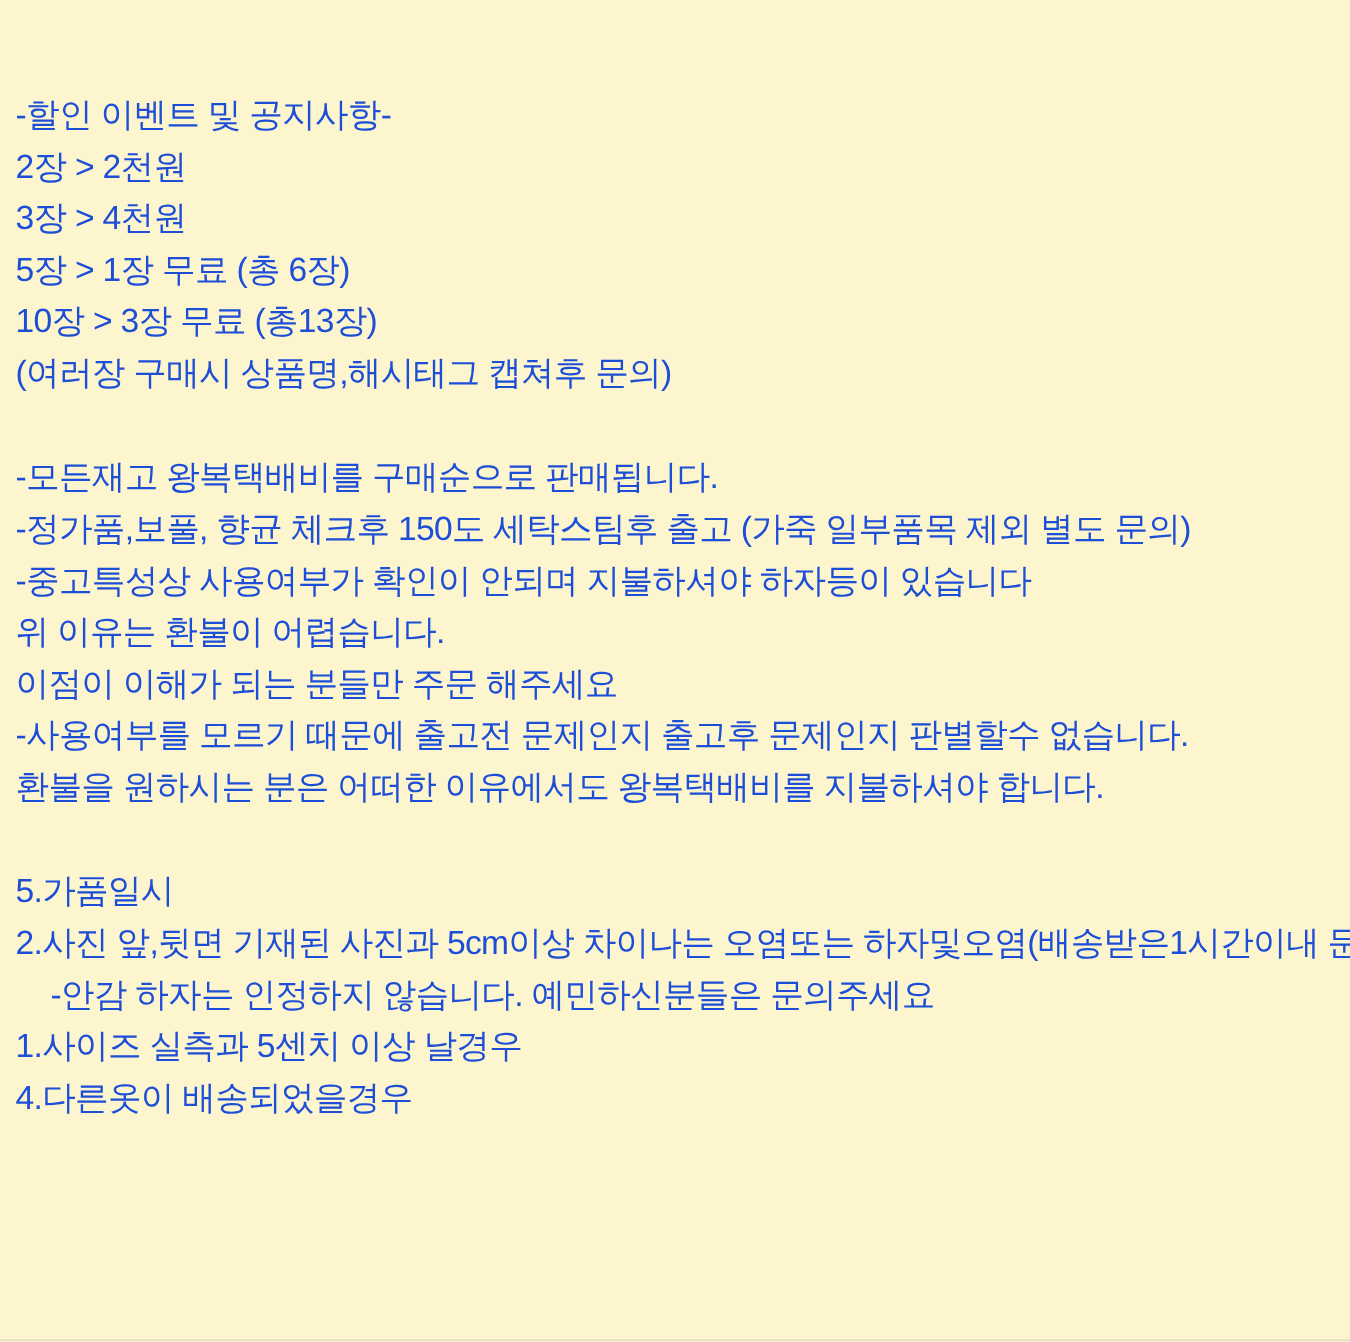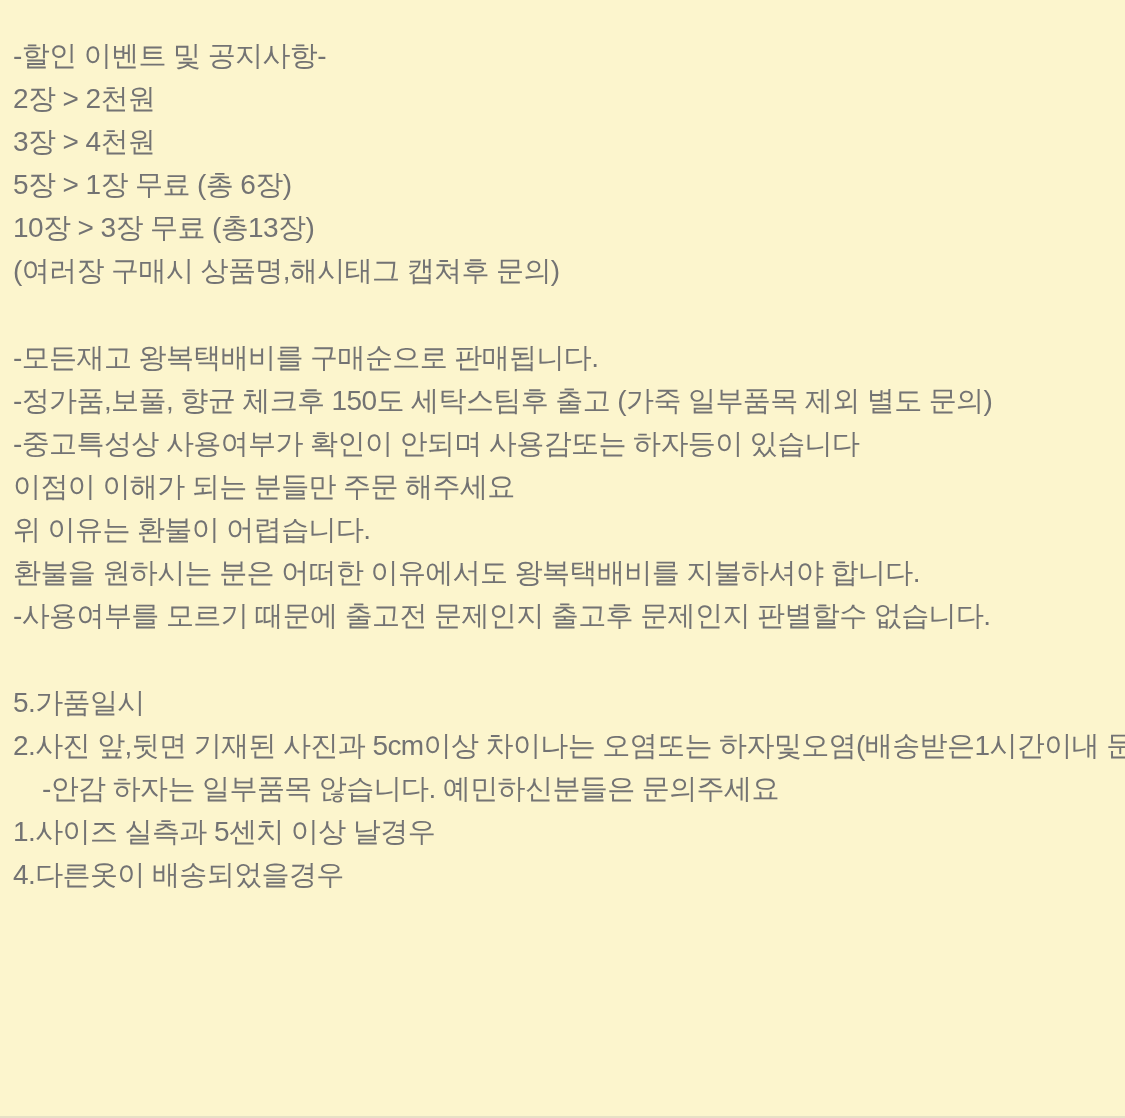--- a/index.html
+++ b/index.html
@@ -9,22 +9,22 @@
   body {
     width: 1125px;
     height: 1118px;
     background: #FCF5CD;
     overflow: hidden;
     position: relative;
     font-family: "Liberation Sans", "DejaVu Sans", sans-serif;
   }
   .notice {
     box-sizing: border-box;
-    padding: 34px 10px 0 13px;
-    color: #737373;
+    padding: 74px 10px 0 13px;
+    color: #1d4ed8;
     font-size: 28px;
     line-height: 43px;
     letter-spacing: -0.6px;
   }
   .line {
     white-space: nowrap;
     height: 43px;
   }
   .line.indent {
     padding-left: 29px;
@@ -53,32 +53,32 @@
     <div class="line">5장 &gt; 1장 무료 (총 6장)</div>
     <div class="line">10장 &gt; 3장 무료 (총13장)</div>
     <div class="line">(여러장 구매시 상품명,해시태그 캡쳐후 문의)</div>
   </section>
 
   <div class="gap"></div>
 
   <section>
     <div class="line">-모든재고 왕복택배비를 구매순으로 판매됩니다.</div>
     <div class="line">-정가품,보풀, 향균 체크후 150도 세탁스팀후 출고 (가죽 일부품목 제외 별도 문의)</div>
-    <div class="line">-중고특성상 사용여부가 확인이 안되며 사용감또는 하자등이 있습니다</div>
+    <div class="line">-중고특성상 사용여부가 확인이 안되며 지불하셔야 하자등이 있습니다</div>
+    <div class="line">위 이유는 환불이 어렵습니다.</div>
     <div class="line">이점이 이해가 되는 분들만 주문 해주세요</div>
-    <div class="line">위 이유는 환불이 어렵습니다.</div>
+    <div class="line">-사용여부를 모르기 때문에 출고전 문제인지 출고후 문제인지 판별할수 없습니다.</div>
     <div class="line">환불을 원하시는 분은 어떠한 이유에서도 왕복택배비를 지불하셔야 합니다.</div>
-    <div class="line">-사용여부를 모르기 때문에 출고전 문제인지 출고후 문제인지 판별할수 없습니다.</div>
   </section>
 
   <div class="gap"></div>
 
   <section>
     <div class="line">5.가품일시</div>
     <div class="line">2.사진 앞,뒷면 기재된 사진과 5cm이상 차이나는 오염또는 하자및오염(배송받은1시간이내 문의)</div>
-    <div class="line indent">-안감 하자는 일부품목 않습니다. 예민하신분들은 문의주세요</div>
+    <div class="line indent">-안감 하자는 인정하지 않습니다. 예민하신분들은 문의주세요</div>
     <div class="line">1.사이즈 실측과 5센치 이상 날경우</div>
     <div class="line">4.다른옷이 배송되었을경우</div>
   </section>
 
 </div>
 
 <div class="bottom-rule"></div>
 
 </body></html>

